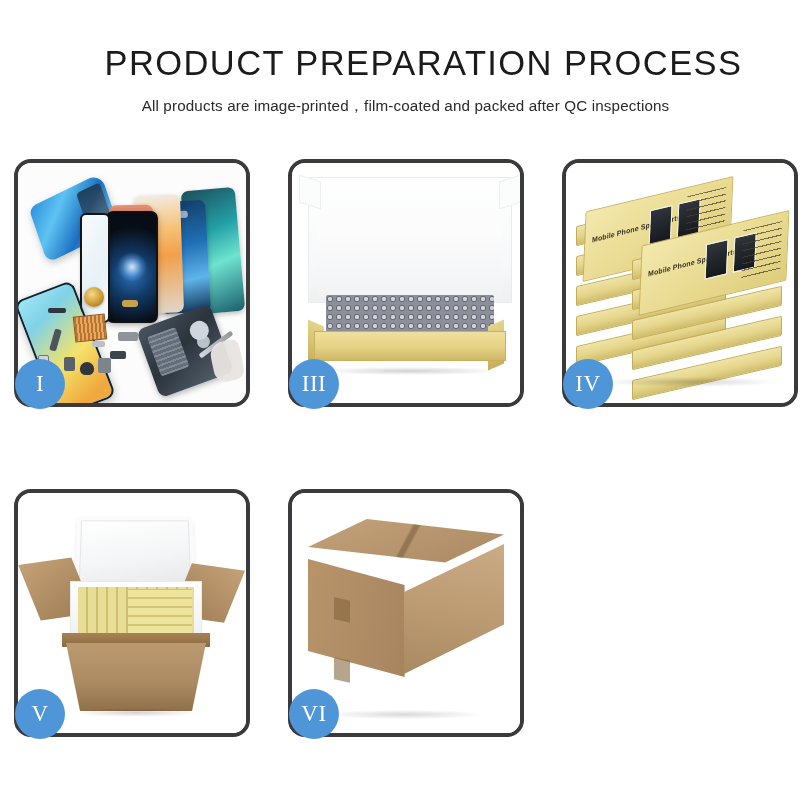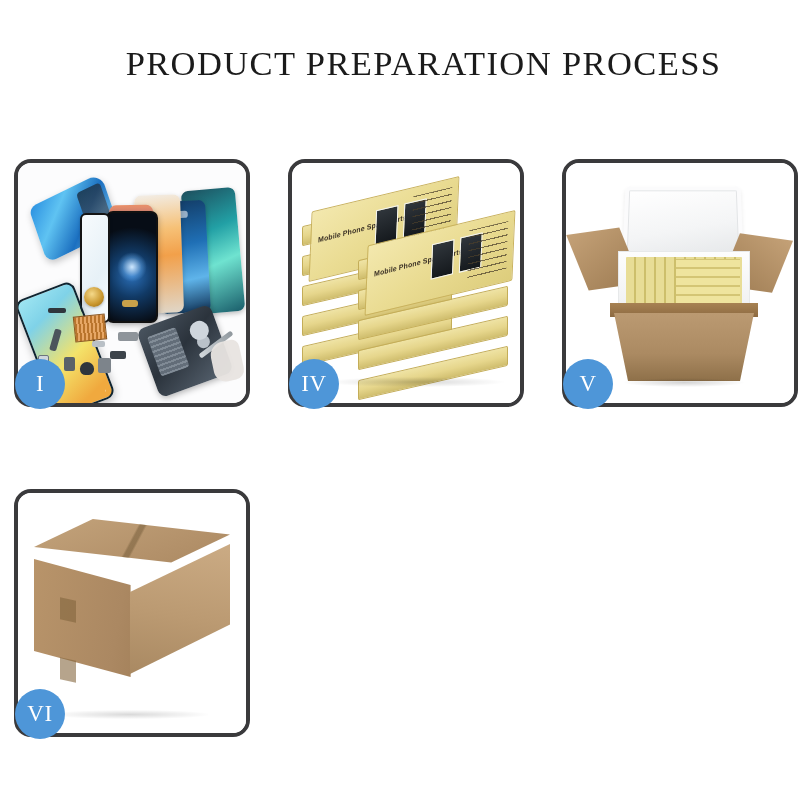--- a/index.html
+++ b/index.html
@@ -10,21 +10,21 @@
     font-family: "Liberation Sans", sans-serif;
     overflow: hidden;
   }
 
   .page { position: relative; width: 811px; height: 811px; background: #fff; }
 
   
   .header { padding-top: 44px; text-align: center; }
   .title {
     font-size: 34.5px; font-weight: 400; letter-spacing: 1.4px;
-    color: #1b1b1b; font-family: Liberation Serif, serif;
+    color: #1b1b1b; font-family: Liberation Sans, sans-serif;
     white-space: nowrap;
     padding-left: 36px;
   }
   .subtitle {
     margin-top: 13px; font-size: 15.2px; color: #2a2a2a;
     letter-spacing: .15px; white-space: nowrap;
   }
 
   
   .grid {
@@ -427,20 +427,21 @@
     background: radial-gradient(ellipse at center, rgba(0,0,0,.15), rgba(0,0,0,0) 74%);
   }
 </style>
 </head>
 <body>
 
 <div class="page">
 
   <div class="header">
     <div class="title">PRODUCT PREPARATION PROCESS</div>
+    <div class="subtitle">All products are image-printed，film-coated and packed after QC inspections</div>
   </div>
 
   <div class="grid">
 
     <div class="panel">
       <div class="panel-inner p1">
         <div class="film"></div>
         <div class="ph ph-teal"></div>
         <div class="ph ph-blue"></div>
         <div class="ph ph-orange"></div>
@@ -461,20 +462,32 @@
         <div class="part ph1"></div>
         <div class="part pi"></div>
         <div class="part pj"></div>
         <div class="tweez"></div>
         <div class="hand"></div>
       </div>
       <div class="badge">I</div>
     </div>
 
 
+    <div class="panel">
+      <div class="panel-inner p3">
+        <div class="b3-lidback"></div>
+        <div class="b3-foam"></div>
+        <div class="b3-bubbles"></div>
+        <div class="b3-leftflap"></div>
+        <div class="b3-rightflap"></div>
+        <div class="b3-front"></div>
+        <div class="b3-shadow"></div>
+      </div>
+      <div class="badge">III</div>
+    </div>
 
     <div class="panel">
       <div class="panel-inner p4">
         <div class="stack">
           <div class="sbox s5"></div>
           <div class="sbox s4"></div>
           <div class="sbox s3"></div>
           <div class="sbox s2"></div>
           <div class="sbox s1"></div>
           <div class="lid lid-a">

